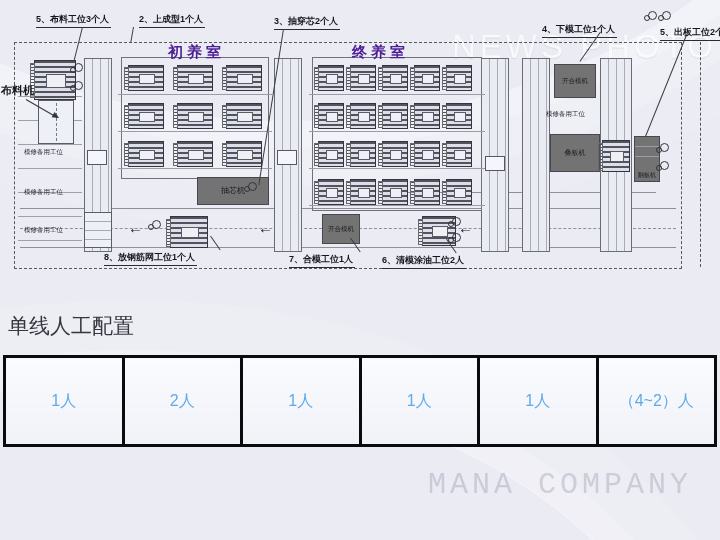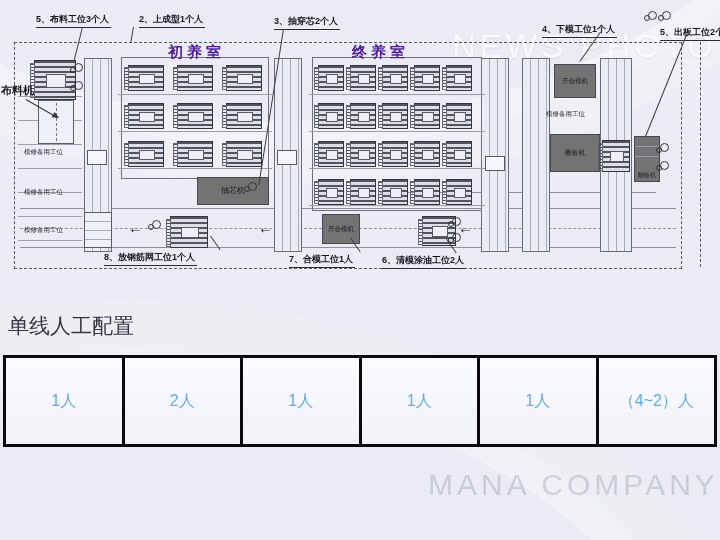--- a/index.html
+++ b/index.html
@@ -8,21 +8,21 @@
 
   
   .wave{position:absolute;border-radius:50%;border:1px solid rgba(255,255,255,.55);pointer-events:none;}
   .w1{left:-260px;top:-640px;width:1100px;height:760px;box-shadow:0 0 0 26px rgba(255,255,255,.22),0 0 0 64px rgba(255,255,255,.18),0 0 0 110px rgba(255,255,255,.12);}
   .w2{left:-420px;top:380px;width:1100px;height:700px;box-shadow:0 0 0 30px rgba(255,255,255,.2),0 0 0 80px rgba(255,255,255,.14);}
 
   .diagram{position:absolute;left:0;top:0;width:720px;height:303px;overflow:hidden;}
 
   .wm{position:absolute;letter-spacing:4px;white-space:nowrap;pointer-events:none;}
   .wm-top{left:452px;top:28px;font-size:33px;color:rgba(255,255,255,.82);text-shadow:0 1px 1px rgba(180,182,196,.35);}
-  .wm-bottom{left:428px;top:468px;font-size:30px;color:rgba(148,154,174,.38);}
+  .wm-bottom{left:428px;top:468px;font-size:30px;color:rgba(148,154,174,.38);font-family:Liberation Mono, monospace;}
 
   .outer{position:absolute;left:14px;top:42px;width:666px;height:225px;border:1px dashed #55565e;}
   .vdash{position:absolute;top:42px;height:225px;border-left:1px dashed #55565e;}
 
   .lane{position:absolute;height:0;border-top:1px solid #8e8f99;}
   .lane.dashed{border-top-style:dashed;}
 
   .vcol{position:absolute;border:1px solid #6a6b75;background:#eaecf4;background-image:repeating-linear-gradient(90deg,transparent 0 7px,#a9aab4 7px 8px);}
   .colbox{position:absolute;width:18px;height:13px;border:1px solid #555761;background:#f5f6fb;}
 

